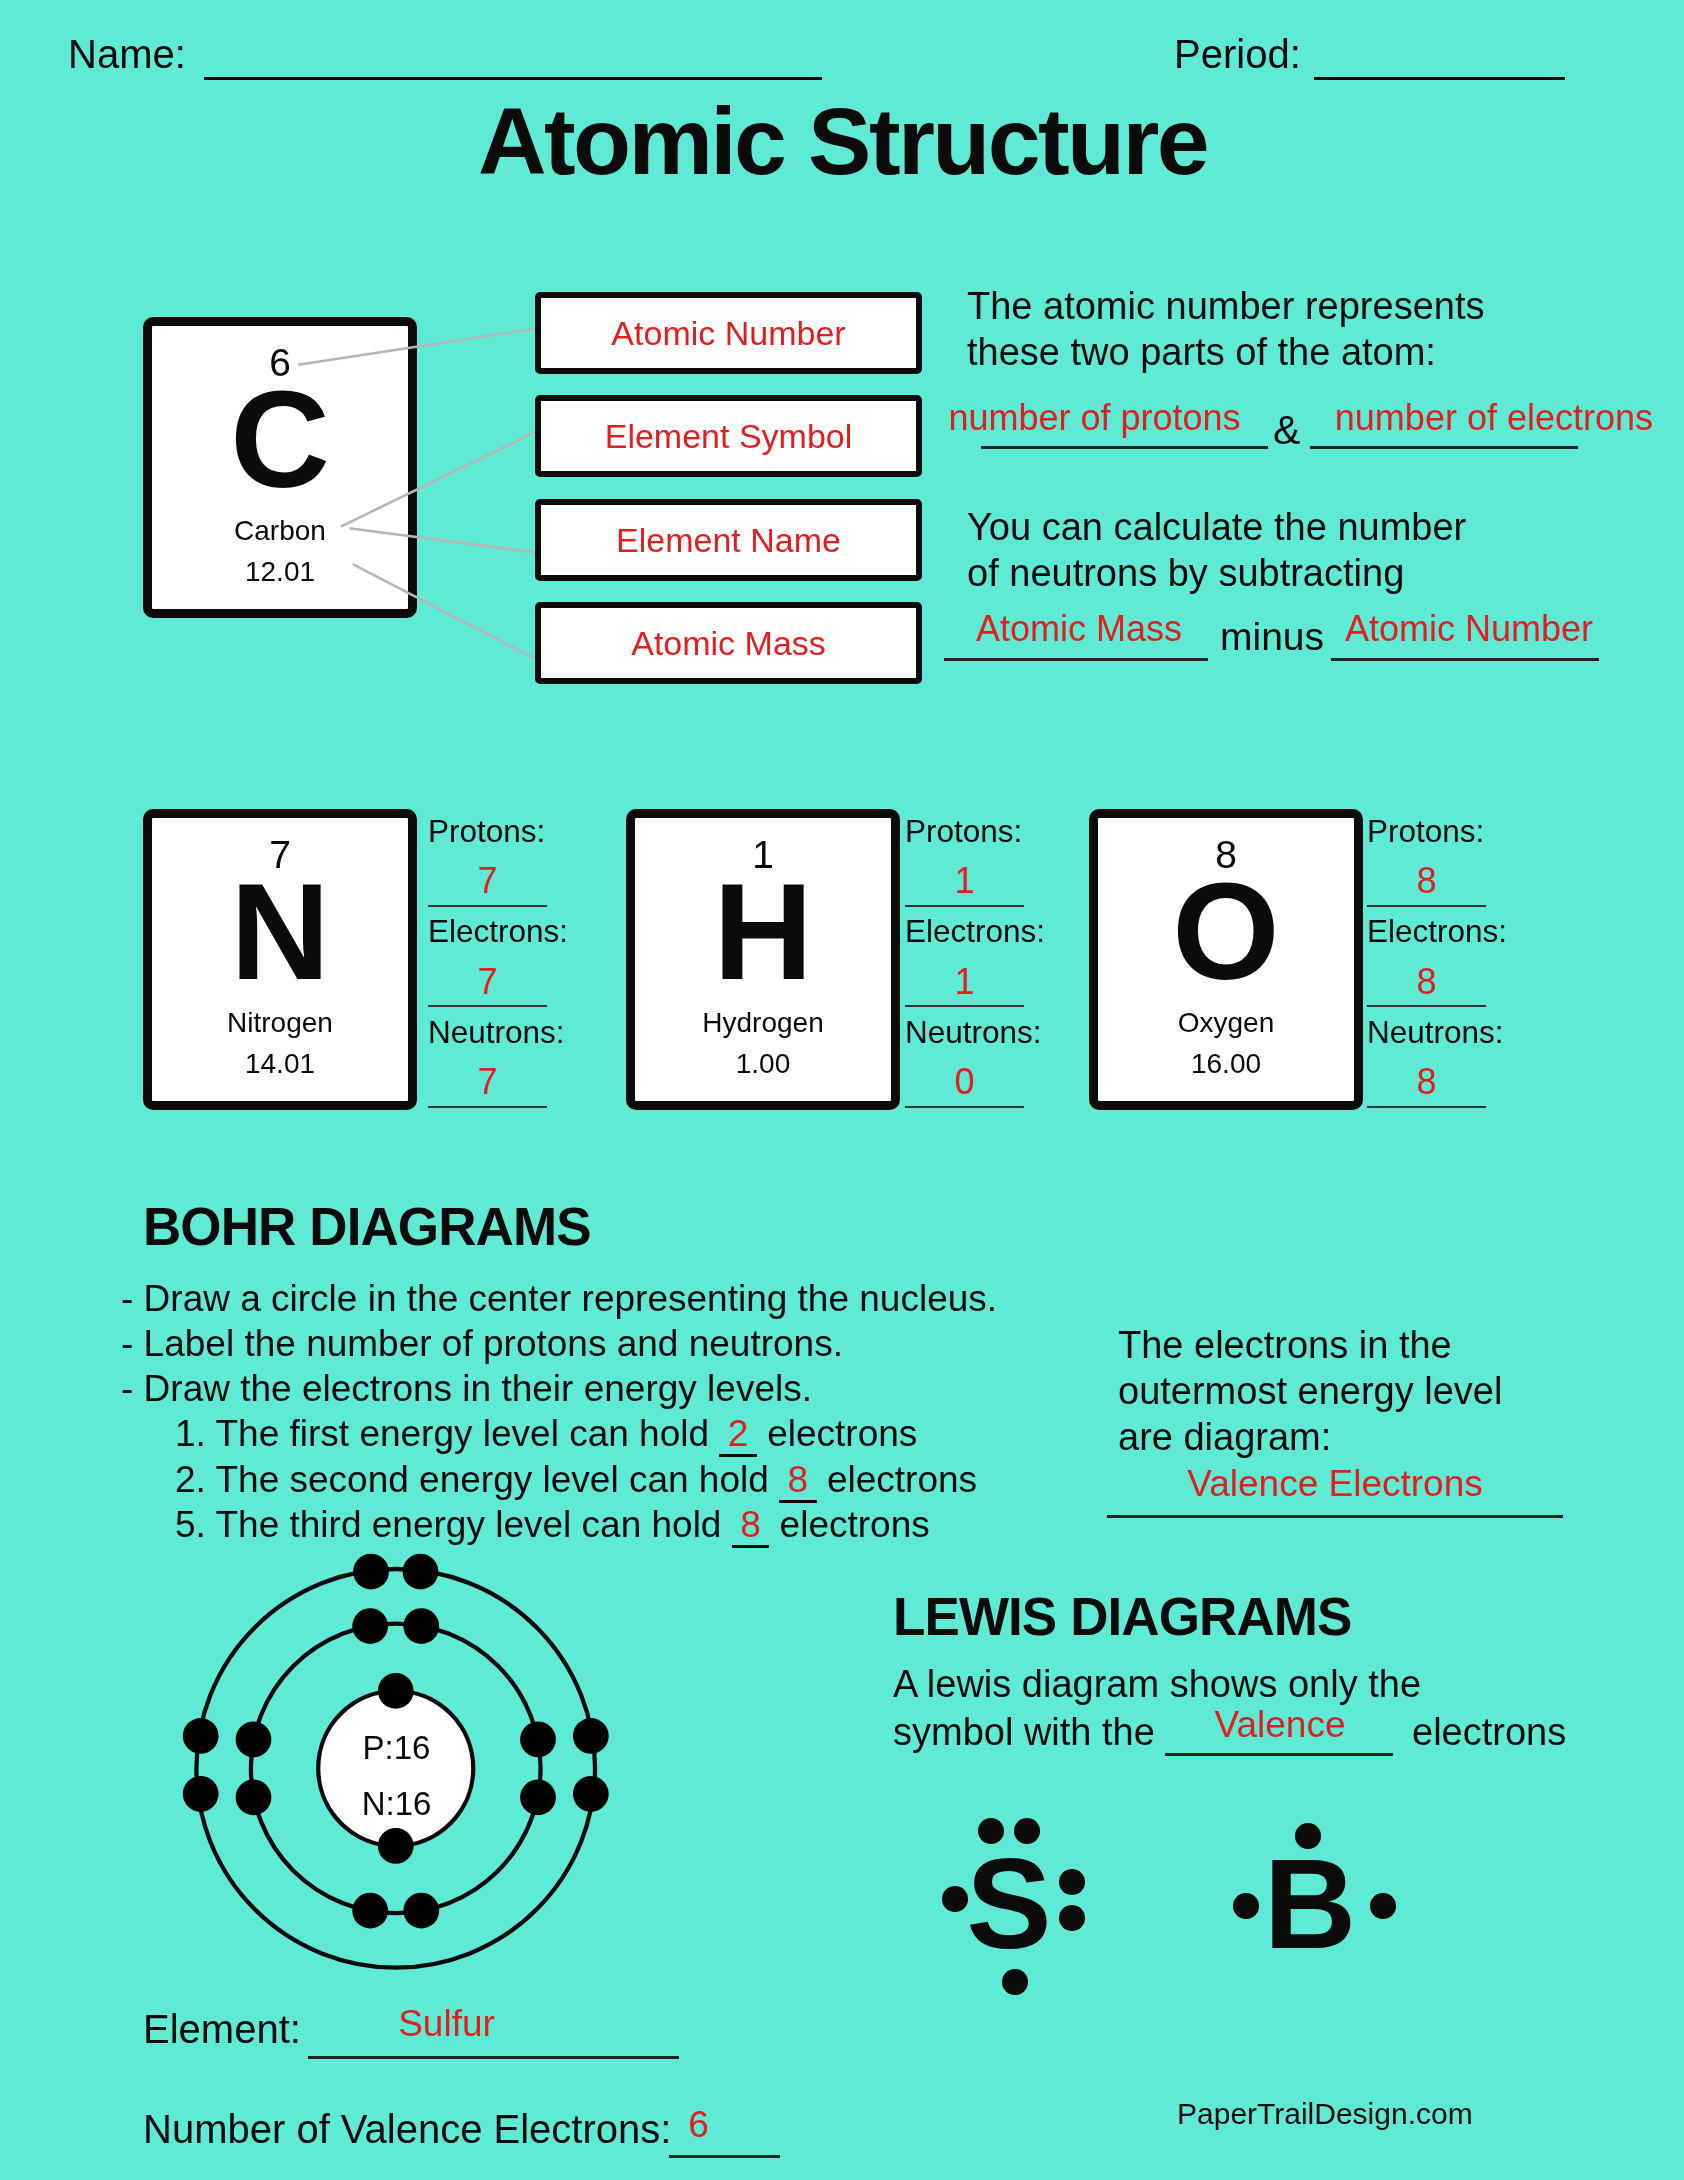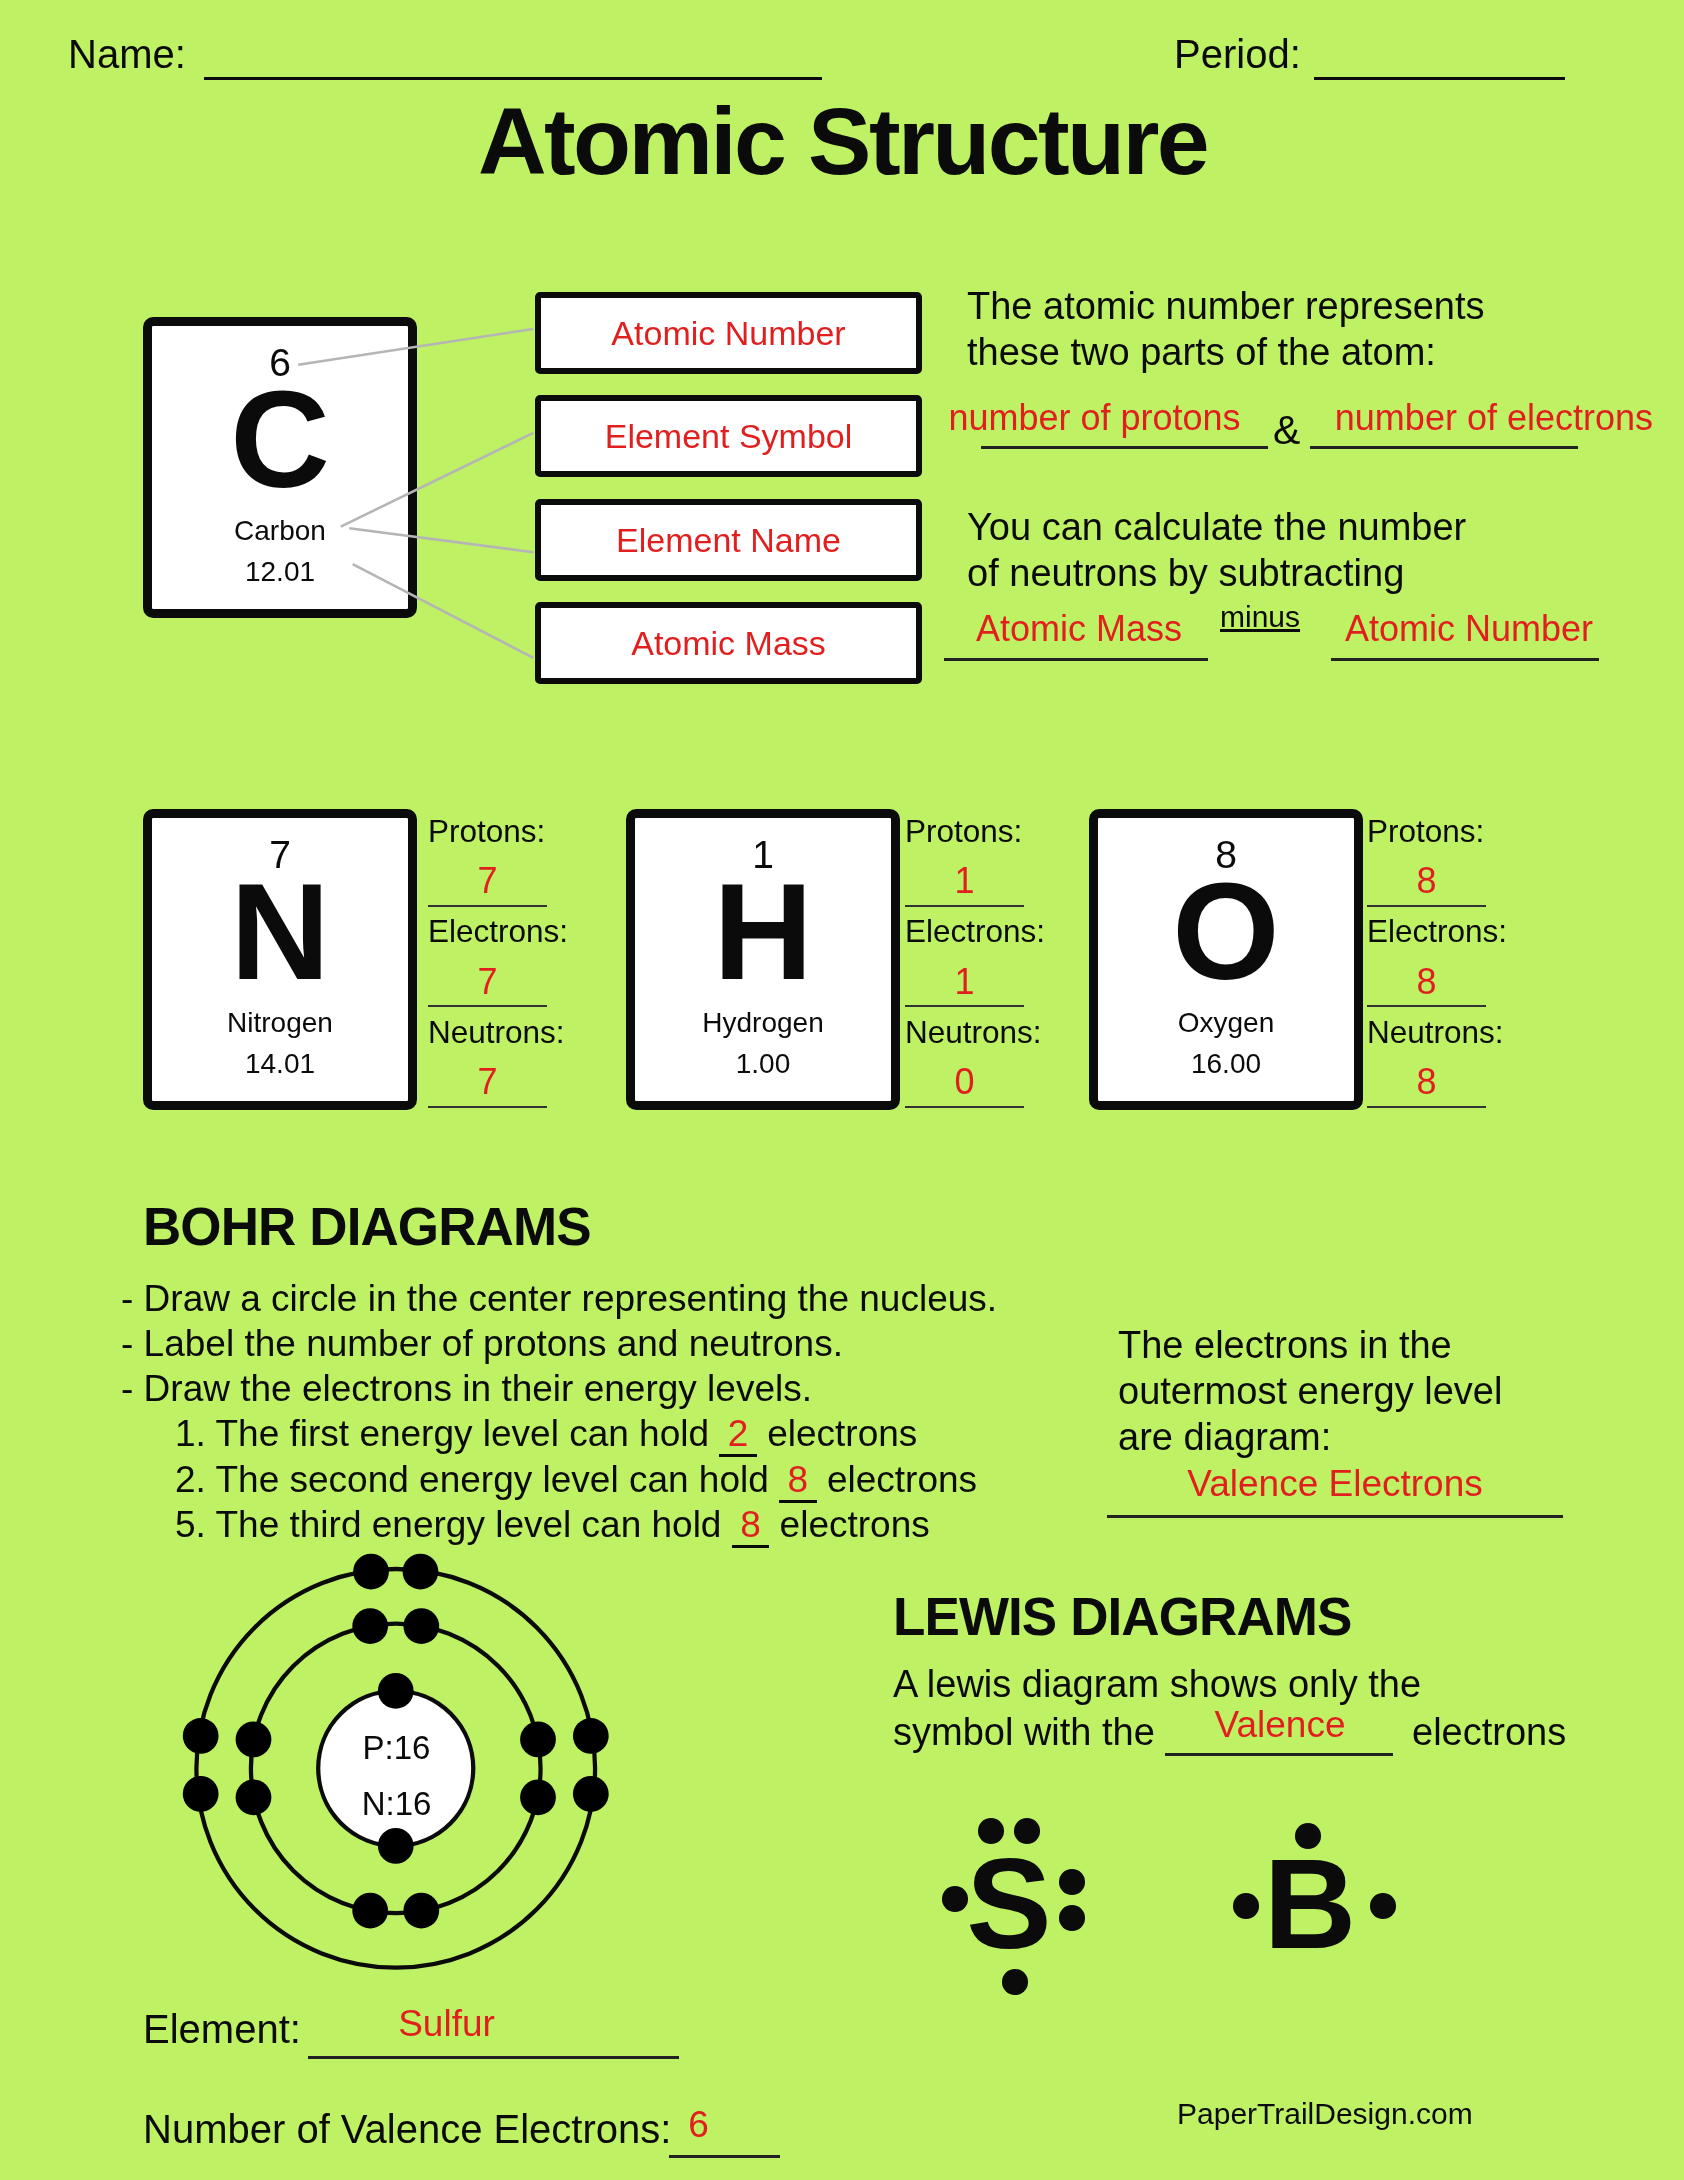--- a/index.html
+++ b/index.html
@@ -1,16 +1,16 @@
 <!DOCTYPE html>
 <html style="font-size:13.6px"><head>
 <meta charset="utf-8">
 <style>
   html,body{margin:0;padding:0;background:#ffffff;}
-  #page{position:relative;width:1685px;height:2181px;background:#bef264;overflow:hidden;
+  #page{position:relative;width:1685px;height:2181px;background:#5eead4;overflow:hidden;
         font-family:"Liberation Sans", sans-serif;color:#0b0b0b;}
   .abs{position:absolute;}
   .red{color:#e11f1f;}
   
   .hdr-label{font-size:40px;}
   .uline{border-bottom:3.4px solid #0b0b0b;height:0;}
   
   .title{left:0;right:0;top:87px;text-align:center;font-size:95px;font-weight:bold;letter-spacing:-2.6px;}
   
   .ecard{width:256px;height:283px;border:9.4px solid #0b0b0b;border-radius:10.2px;background:#fff;}
@@ -77,21 +77,21 @@
   <div class="abs thin" style="left:981px;top:446px;width:287px;"></div>
   <div class="abs" style="left:1273px;top:407px;font-size:41px;">&amp;</div>
   <div class="abs ansline red" style="left: 1308px; top: 397px; width: 345px; text-align: right; color: rgb(225, 31, 31);">number of electrons</div>
   <div class="abs thin" style="left:1310px;top:446px;width:268px;"></div>
 
   <div class="abs para" style="left:967px;top:504px;">You can calculate the number</div>
   <div class="abs para" style="left:967px;top:550px;">of neutrons by subtracting</div>
 
   <div class="abs ansline red" style="left: 947px; top: 608px; width: 264px; text-align: center; color: rgb(225, 31, 31);">Atomic Mass</div>
   <div class="abs thin" style="left:944px;top:658px;width:264px;"></div>
-  <div class="abs" style="left:1220px;top:600px;font-size:30px;text-decoration:underline;">minus</div>
+  <div class="abs" style="left:1220px;top:615px;font-size:39px;">minus</div>
   <div class="abs ansline red" style="left: 1336px; top: 608px; width: 266px; text-align: center; color: rgb(225, 31, 31);">Atomic Number</div>
   <div class="abs thin" style="left:1331px;top:658px;width:268px;"></div>
 
   <div class="abs ecard" style="left:143px;top:809px;">
     <div class="e-num">7</div>
     <div class="e-sym">N</div>
     <div class="e-name">Nitrogen</div>
     <div class="e-mass">14.01</div>
   </div>
   <div class="abs pen-l" style="left:428px;top:813px;">Protons:</div>

